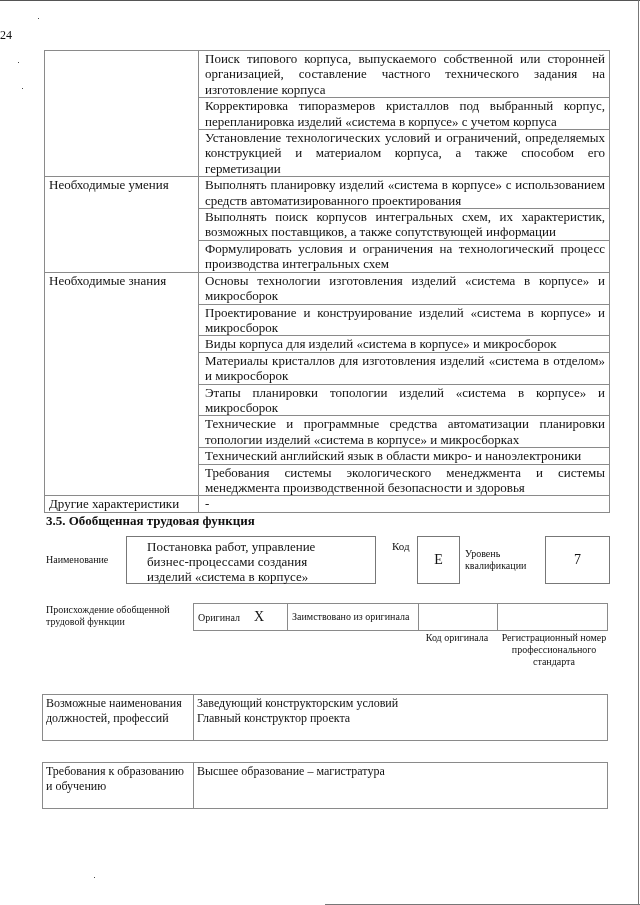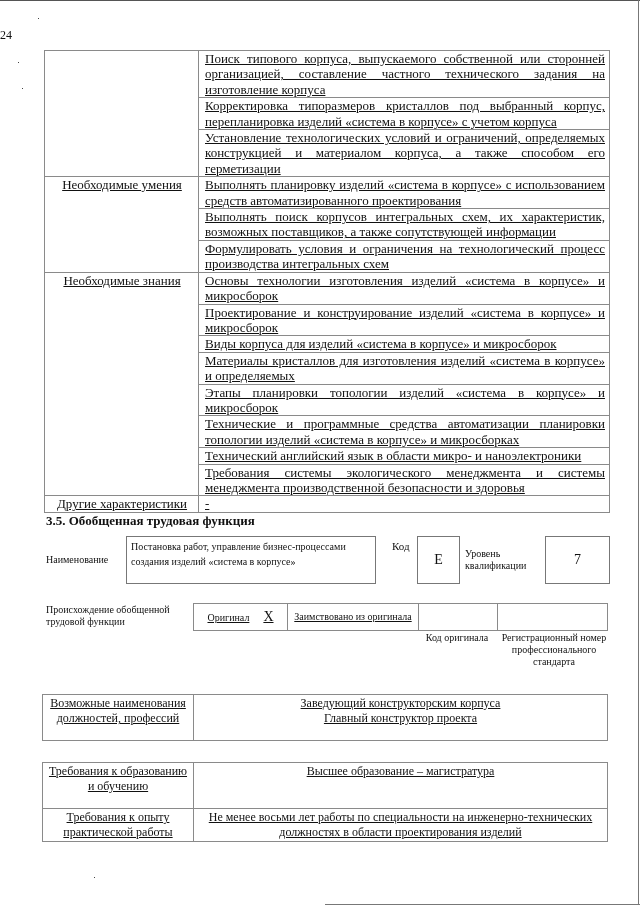--- a/index.html
+++ b/index.html
@@ -8,32 +8,32 @@
     font-family: "Liberation Serif", "DejaVu Serif", serif; color: #111;
   }
   .edge-top { position: absolute; left: 0; top: 0; width: 640px; height: 1px; background: #555; }
   .edge-right { position: absolute; right: 1px; top: 0; width: 1px; height: 905px; background: #777; }
   .edge-bottom { position: absolute; left: 325px; top: 904px; width: 315px; height: 1px; background: #777; }
   .dot { position: absolute; width: 1px; height: 1px; background: #444; }
   .page-number {
     position: absolute; top: 28px; left: 0; width: 640px; 
     font-size: 12px;
   }
-  table { border-collapse: collapse; position: absolute; text-decoration: underline; }
-  td { border: 1px solid #8a8a8a; vertical-align: top; padding: 0 3px; text-align: center; }
+  table { border-collapse: collapse; position: absolute; }
+  td { border: 1px solid #8a8a8a; vertical-align: top; padding: 0 3px; }
   .main-table { left: 44px; top: 50px; width: 566px; font-size: 13px; line-height: 15.4px; }
   .main-table td.label { width: 146px; padding-left: 4px; }
   .main-table td.value { text-align: justify; text-align-last: left; padding: 0 4px 0 6px; }
   .main-table td.label.empty-top { border-bottom: none; }
   .section-title {
     position: absolute; left: 46px; top: 513px; font-size: 13px; font-weight: bold;
   }
   .label-small { position: absolute; font-size: 10px; line-height: 12px; }
   .box { position: absolute; border: 1px solid #777; box-sizing: border-box; }
-  .name-box { left: 126px; top: 536px; width: 250px; height: 48px; font-size: 10px; line-height: 15px; padding: 2px 4px; }
+  .name-box { left: 126px; top: 536px; width: 250px; height: 48px; font-size: 13px; line-height: 15px; padding: 2px 20px; }
   .code-box { left: 417px; top: 536px; width: 43px; height: 48px; font-size: 14px; display: flex; align-items: center; justify-content: center; }
   .level-box { left: 545px; top: 536px; width: 65px; height: 48px; font-size: 14px; display: flex; align-items: center; justify-content: center; }
   .origin-table { left: 193px; top: 603px; width: 415px; height: 28px; font-size: 10px; line-height: 12px; }
   .origin-table td { border: 1px solid #8a8a8a; padding: 2px 4px; vertical-align: middle; }
   .origin-x { font-size: 14px; padding-left: 14px; }
   .foot-label { position: absolute; font-size: 10px; line-height: 12px; text-align: center; }
   .pos-table { left: 42px; top: 694px; width: 566px; font-size: 12px; line-height: 15px; }
   .pos-table td { padding: 1px 3px; }
   .pos-table td.label { width: 144px; margin-left: 40px; }
   .req-table { left: 42px; top: 762px; width: 566px; font-size: 12px; line-height: 15px; }
@@ -82,21 +82,21 @@
       <td class="label" rowspan="8">Необходимые знания</td>
       <td class="value" style="height:29px">Основы технологии изготовления изделий «система в корпусе» и микросборок</td>
     </tr>
     <tr>
       <td class="value" style="height:29px">Проектирование и конструирование изделий «система в корпусе» и микросборок</td>
     </tr>
     <tr>
       <td class="value" style="height:15px">Виды корпуса для изделий «система в корпусе» и микросборок</td>
     </tr>
     <tr>
-      <td class="value" style="height:29px">Материалы кристаллов для изготовления изделий «система в корпусе» и определяемых</td>
+      <td class="value" style="height:29px">Материалы кристаллов для изготовления изделий «система в отделом» и микросборок</td>
     </tr>
     <tr>
       <td class="value" style="height:29px">Этапы планировки топологии изделий «система в корпусе» и микросборок</td>
     </tr>
     <tr>
       <td class="value" style="height:29px">Технические и программные средства автоматизации планировки топологии изделий «система в корпусе» и микросборках</td>
     </tr>
     <tr>
       <td class="value" style="height:15px">Технический английский язык в области микро- и наноэлектроники</td>
     </tr>
@@ -134,31 +134,27 @@
 </tbody>
   </table>
 <div class="foot-label" style="left:418px;top:632px;width:78px">Код оригинала</div>
 <div class="foot-label" style="left:500px;top:632px;width:108px">Регистрационный номер профессионального стандарта</div>
 
 <table class="pos-table">
   <tbody>
       <tr>
     <td class="label" style="height:43px">Возможные наименования должностей, профессий</td>
     <td>
-      <div>Заведующий конструкторским корпуса</div>
+      <div>Заведующий конструкторским условий</div>
       <div>Главный конструктор проекта</div>
     </td>
   </tr>
 </tbody>
   </table>
 
 <table class="req-table">
   <tbody>
       <tr>
     <td class="label" style="height:43px">Требования к образованию и обучению</td>
     <td>Высшее образование – магистратура</td>
   </tr>
-  <tr>
-    <td class="label" style="height:30px">Требования к опыту практической работы</td>
-    <td>Не менее восьми лет работы по специальности на инженерно-технических должностях в области проектирования изделий</td>
-  </tr>
 </tbody>
   </table>
 
 </body></html>

